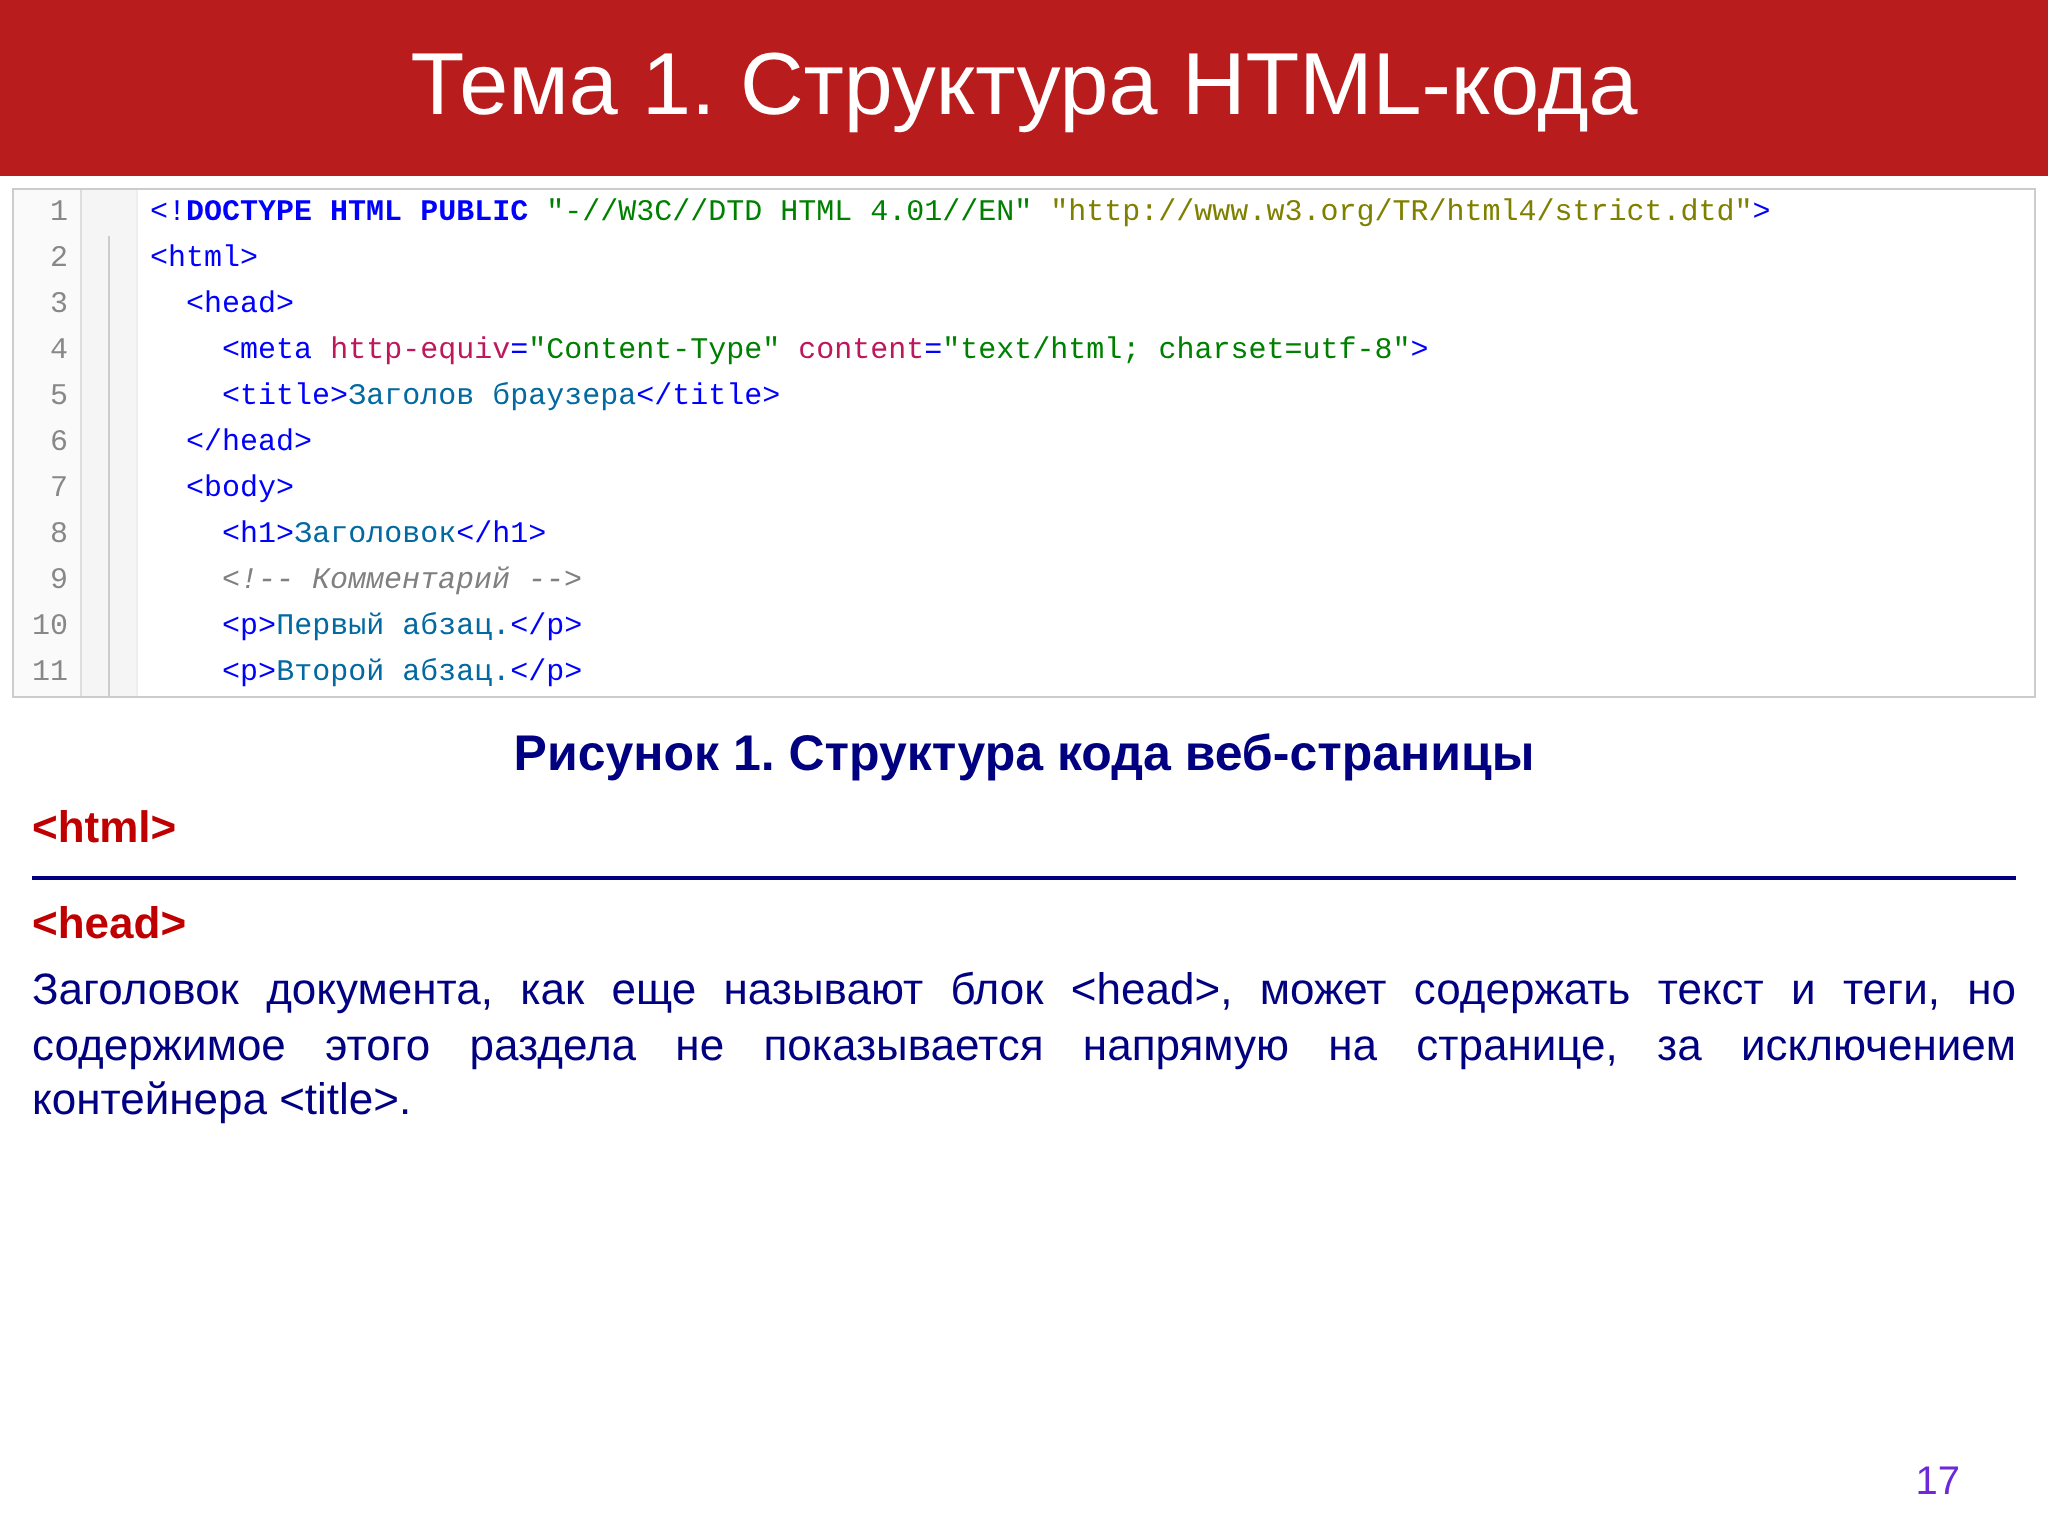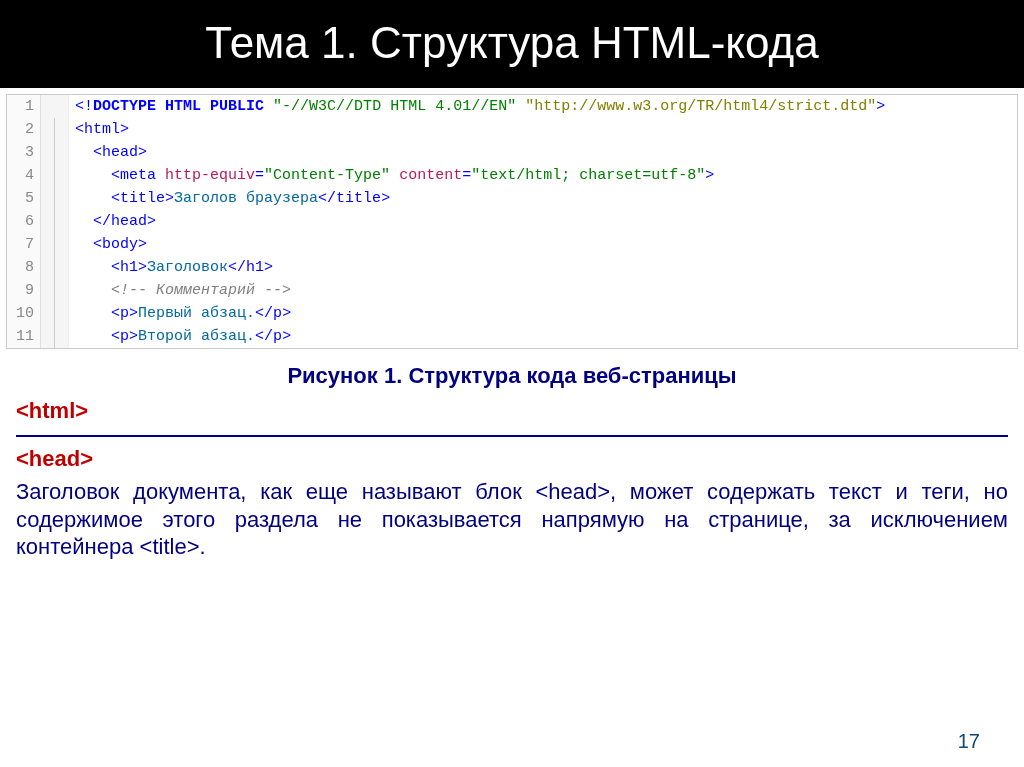--- a/index.html
+++ b/index.html
@@ -4,21 +4,21 @@
 <style>
   * { box-sizing: border-box; margin: 0; padding: 0; }
   body {
     width: 1024px;
     height: 767px;
     font-family: Arial, Helvetica, sans-serif;
     background: #fff;
     overflow: hidden;
   }
   .title-bar {
-    background: #000000;
+    background: #b91c1c;
     color: #fff;
     text-align: center;
     padding: 18px 10px 20px 10px;
     font-size: 44px;
     font-weight: 400;
   }
   .code-block {
     border: 1px solid #ccc;
     margin: 6px 6px 0 6px;
     font-family: "Courier New", monospace;
@@ -61,21 +61,21 @@
   .string { color: #008000; }
   .doctype-kw { color: #0000FF; font-weight: bold; }
   .doctype-id { color: #808000; }
   .comment { color: #808080; font-style: italic; }
   .text { color: #0369a1; }
 
   .caption {
     text-align: center;
     color: #000080;
     font-weight: bold;
-    font-size: 22px;
+    font-size: 25px;
     margin: 14px 0 8px 0;
     font-family: Arial, sans-serif;
   }
   .content {
     padding: 0 16px;
     font-family: Arial, sans-serif;
     color: #000080;
     font-size: 22px;
   }
   .content .tag-red {
@@ -89,21 +89,21 @@
   }
   .hr {
     border: none;
     border-top: 2px solid #000080;
     margin: 10px 0 8px 0;
   }
   .page-no {
     position: absolute;
     right: 44px;
     bottom: 14px;
-    color: #0c4a6e;
+    color: #6d28d9;
     font-size: 20px;
     font-family: Arial, sans-serif;
   }
 </style>
 </head>
 <body>
 
 <div class="title-bar">Тема 1. Структура HTML-кода</div>
 
 <div class="code-block">

